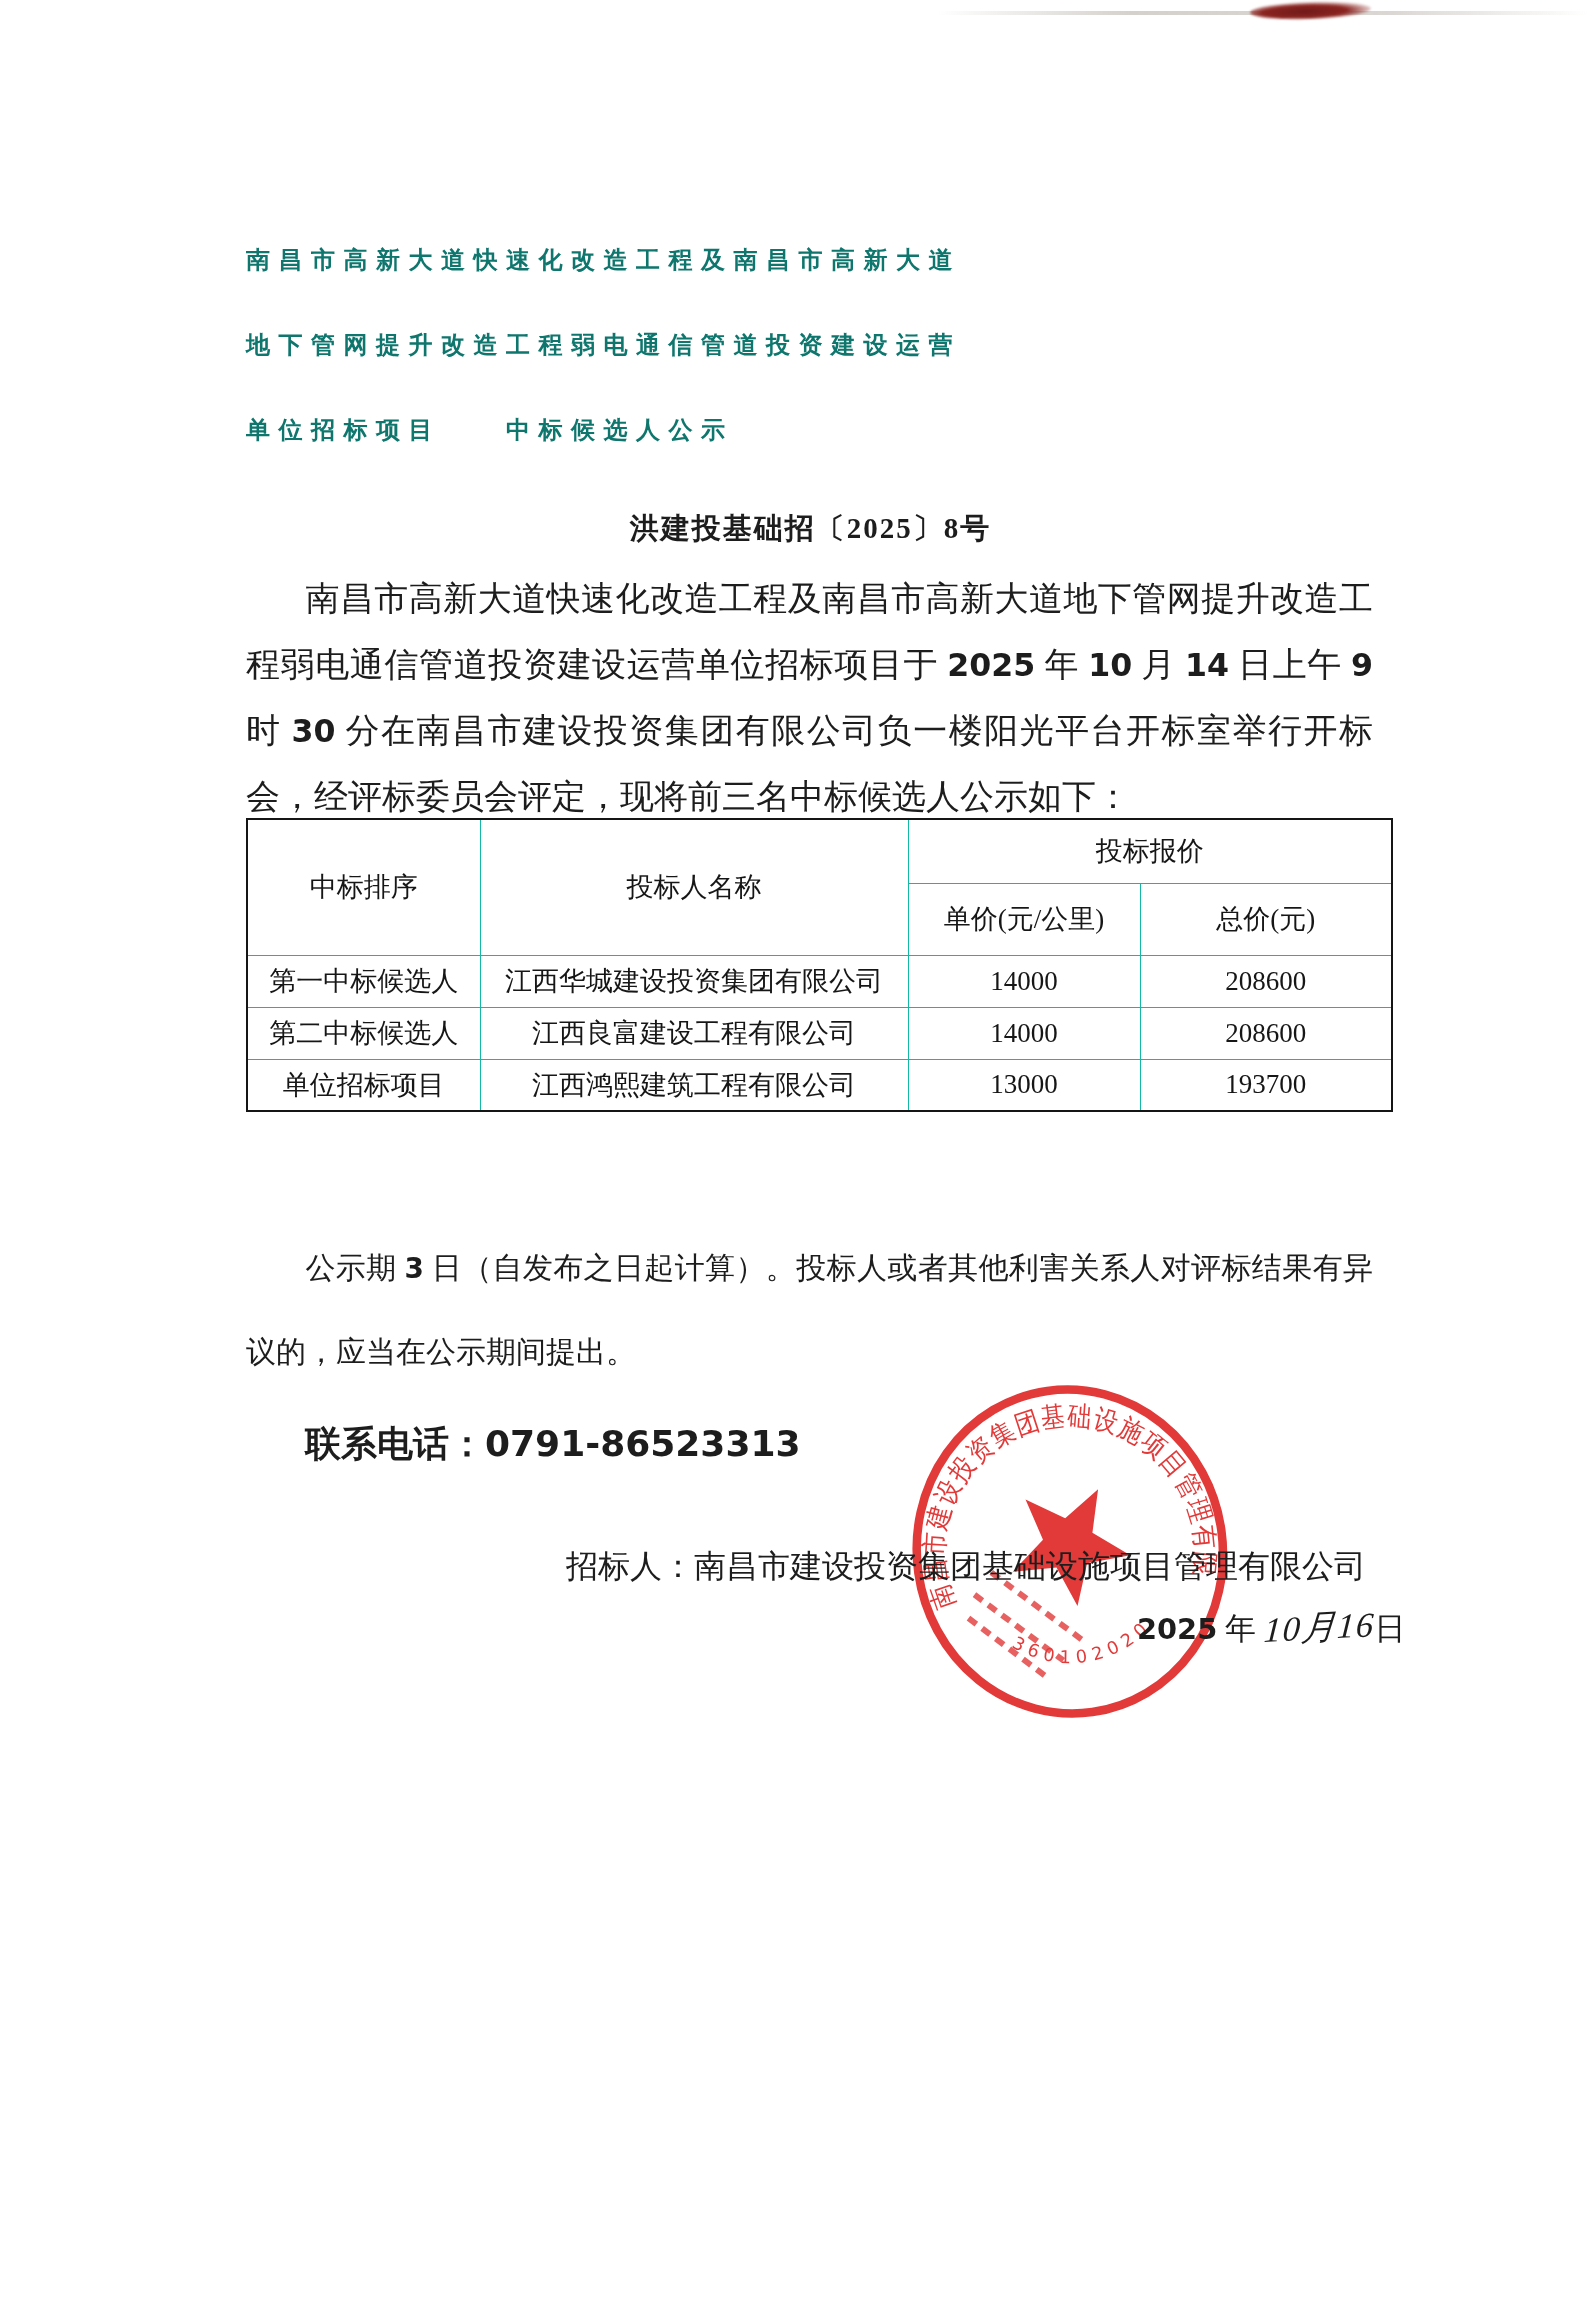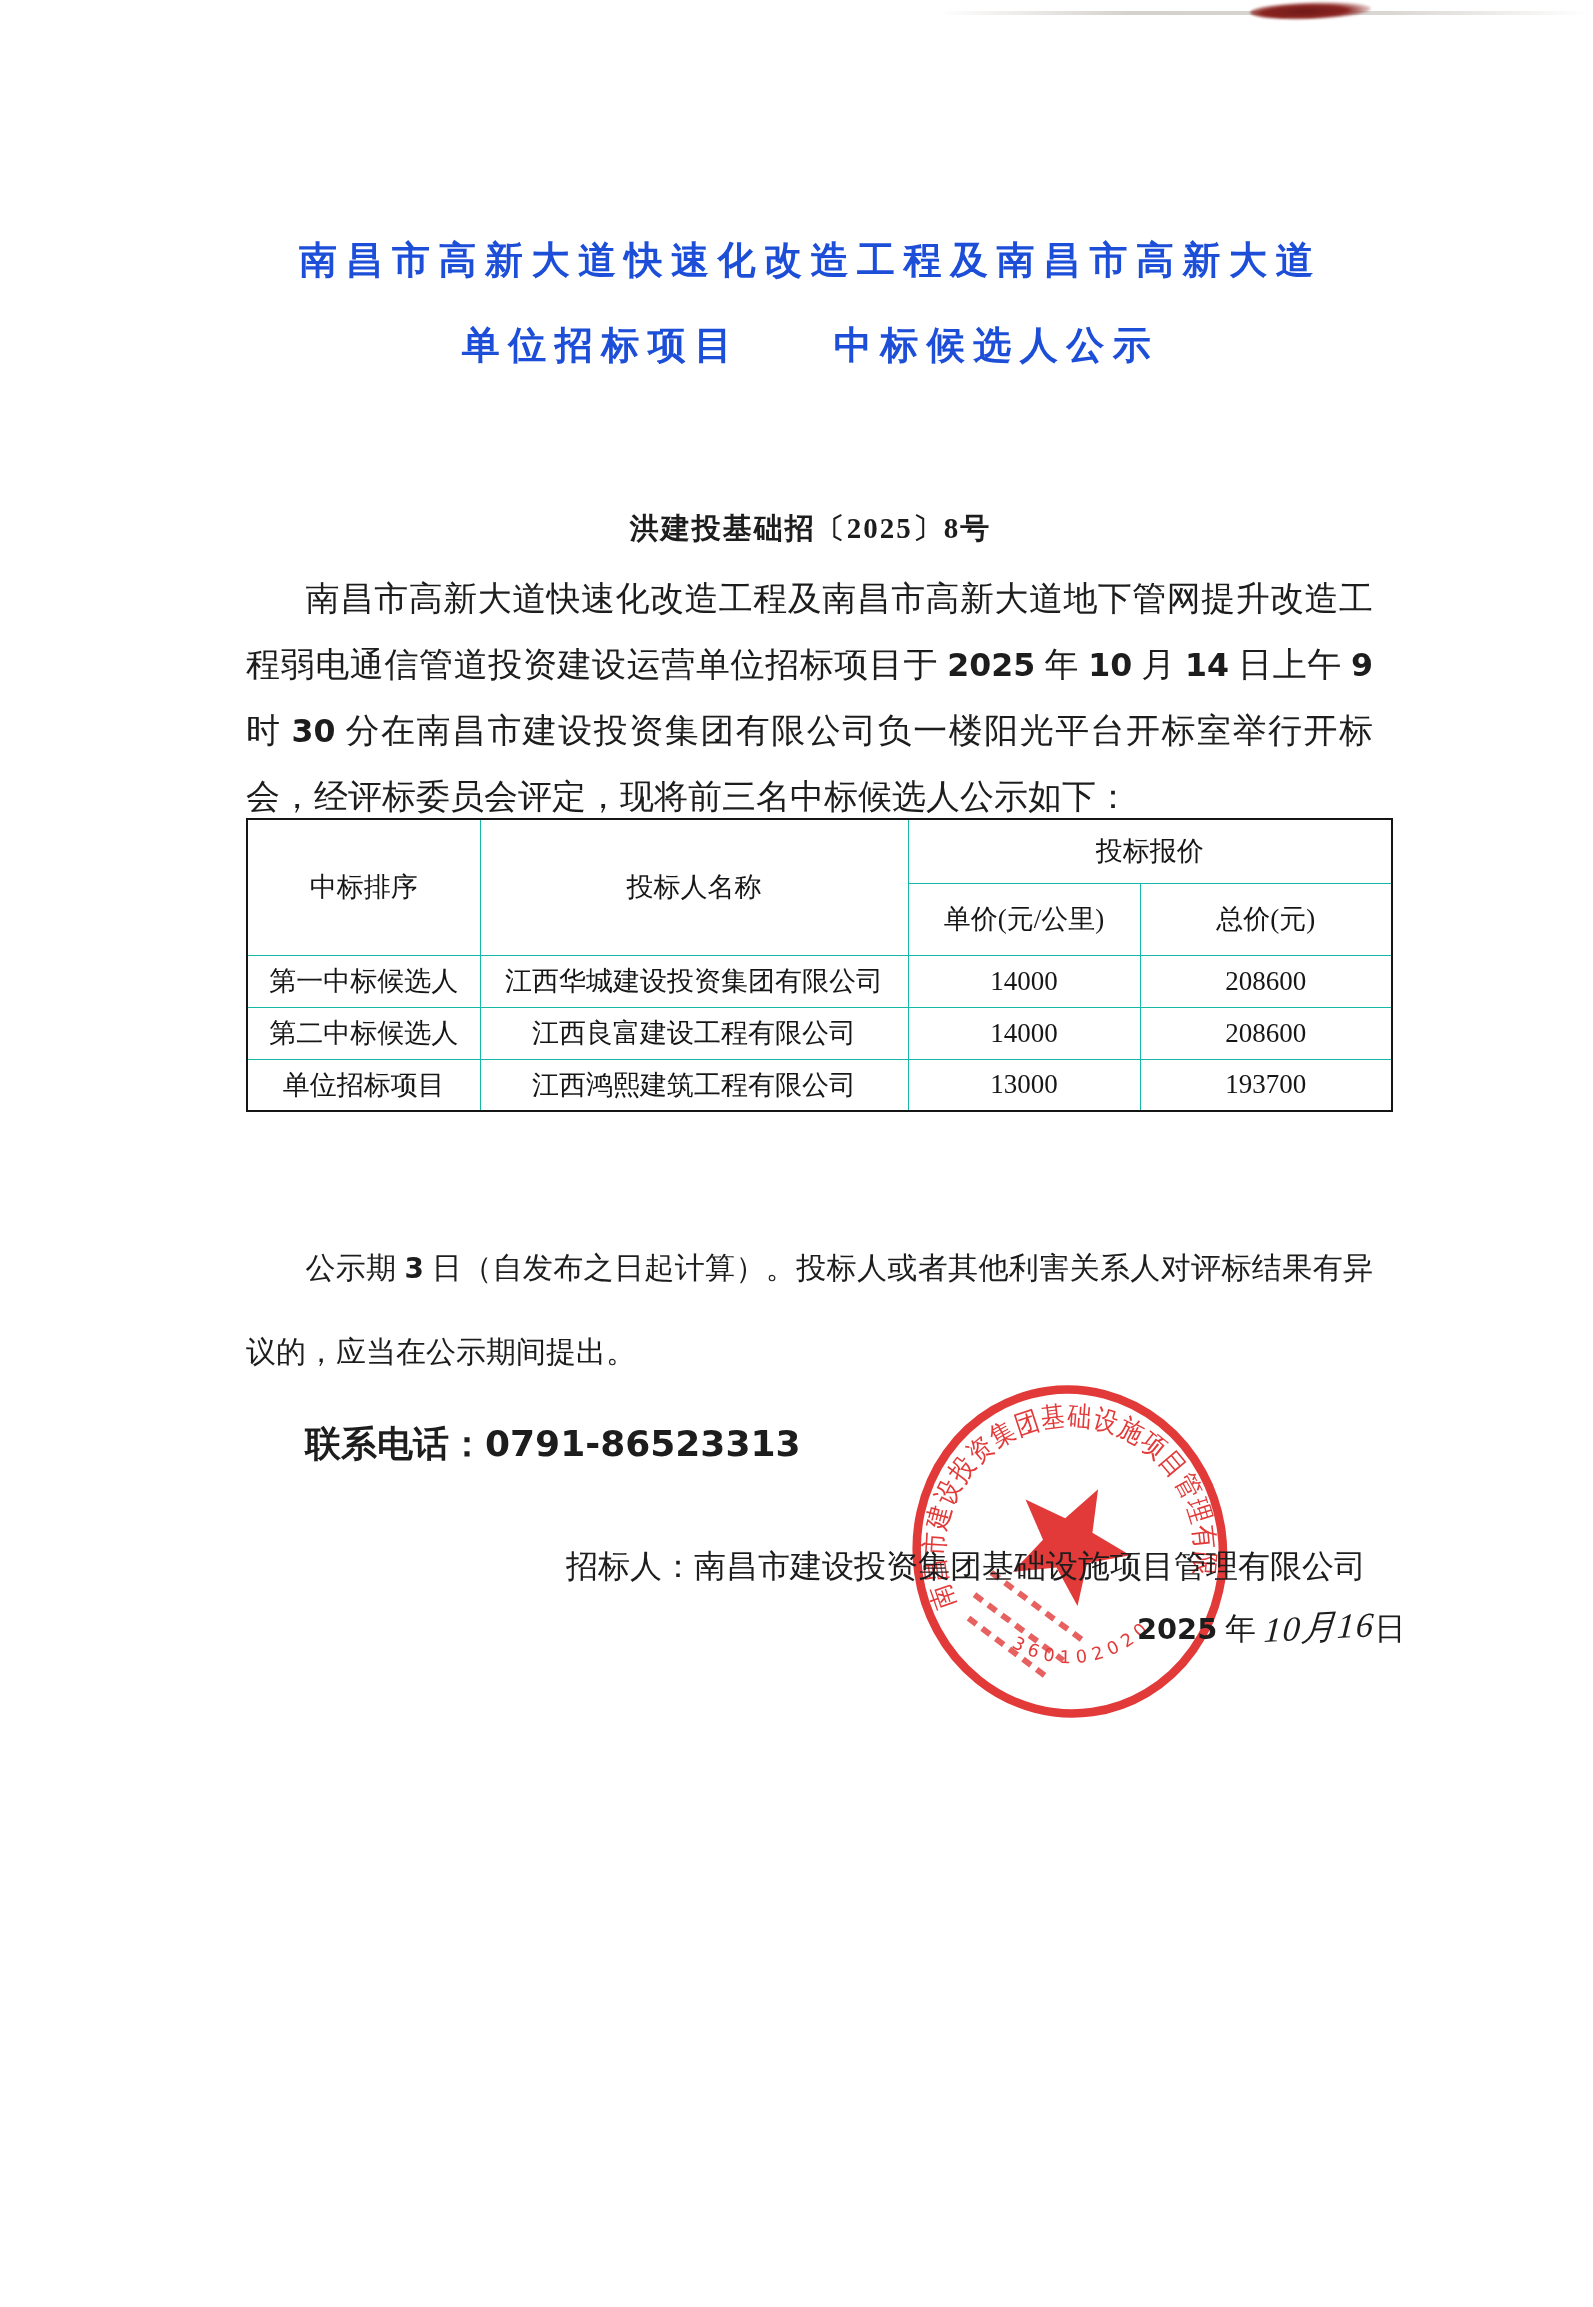--- a/index.html
+++ b/index.html
@@ -19,22 +19,22 @@
   }
   .ink-smudge{
     position:absolute;top:2px;left:1250px;width:121px;height:17px;
     background:radial-gradient(ellipse at 45% 55%, #6f1a1a 0%, #8a2420 45%, rgba(138,36,32,0) 78%);
     border-radius:50%;
     filter:blur(1px);
     transform:rotate(-2deg);
   }
   .title{
     position:absolute;top:218px;left:246px;width:1129px;
-    text-align:center;font-weight:bold;font-size:38px;line-height:85px;
-    letter-spacing:8.5px;color:#1d4ed8;
+    text-align:left;font-weight:bold;font-size:24px;line-height:85px;
+    letter-spacing:8.5px;color:#0f766e;
   }
   .doc-number{
     position:absolute;top:502px;left:246px;width:1129px;
     text-align:center;font-weight:bold;font-size:29px;line-height:52px;letter-spacing:2px;
   }
   .para{
     position:absolute;left:246px;width:1127px;
     font-size:34px;text-align:justify;text-justify:inter-ideograph;
   }
   .para-body{top:566px;line-height:66px;}
@@ -105,20 +105,21 @@
         <line x1="122" y1="276" x2="248" y2="400"></line>
         <line x1="78" y1="340" x2="182" y2="444"></line>
       </g>
     </g>
   </svg>
 
   <div class="text-layer">
 
     <div class="title">
       <div>南昌市高新大道快速化改造工程及南昌市高新大道</div>
+      <div>地下管网提升改造工程弱电通信管道投资建设运营</div>
       <div>单位招标项目　　中标候选人公示</div>
     </div>
 
     <div class="doc-number">洪建投基础招〔2025〕8号</div>
 
     <div class="para para-body"><span class="indent"></span><span><span>南昌市高新大道快速化改造工程及南昌市高新大道地下管网提升改造工程弱电通信管道投资建设运营单位招标项目于 </span><span class="num-b">2025</span><span> 年 </span><span class="num-b">10</span><span> 月 </span><span class="num-b">14</span><span> 日上午 </span><span class="num-b">9</span><span> 时 </span><span class="num-b">30</span><span> 分在南昌市建设投资集团有限公司负一楼阳光平台开标室举行开标会，经评标委员会评定，现将前三名中标候选人公示如下：</span></span></div>
 
     <table class="bid-table">
       <colgroup>
           <col style="width:233px">

